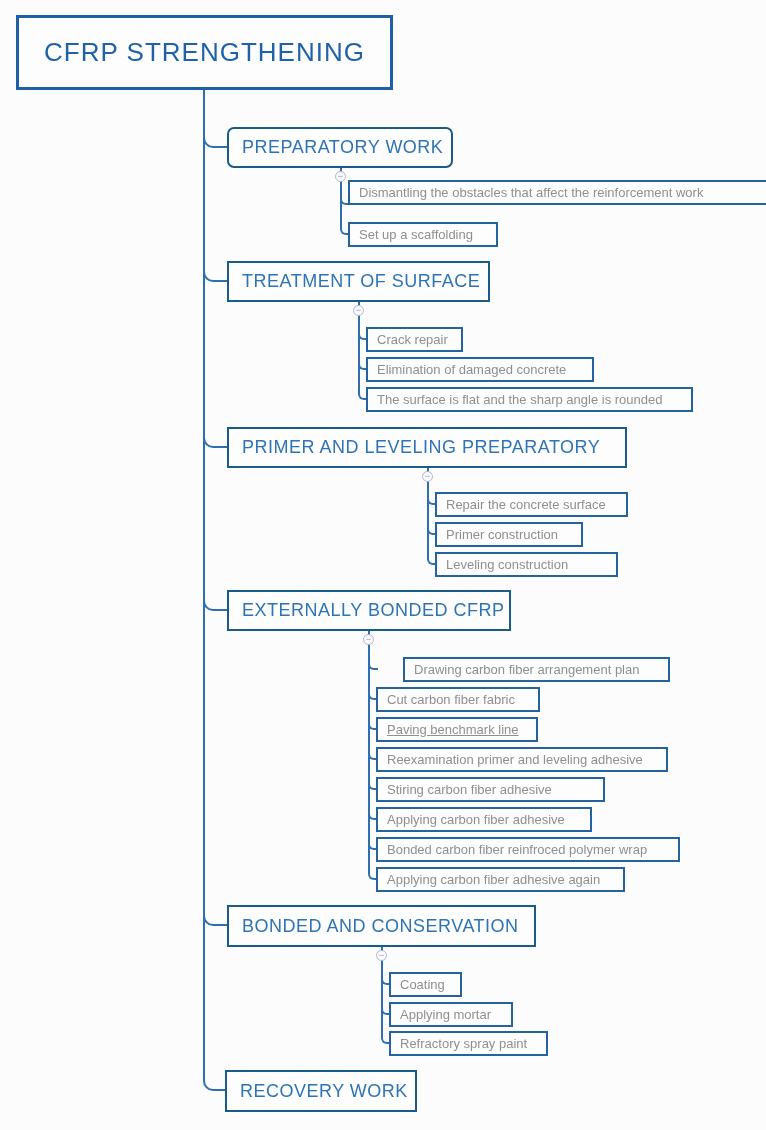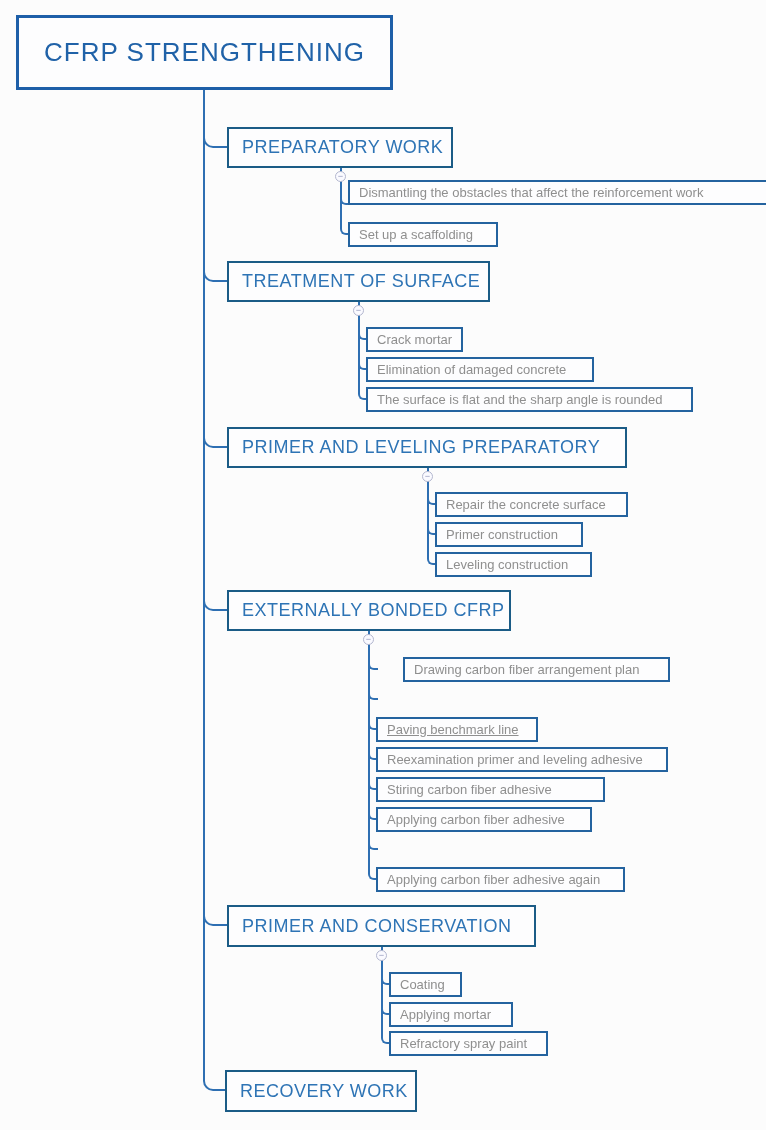--- a/index.html
+++ b/index.html
@@ -68,63 +68,65 @@
     text-align:center;
     z-index:3;
   }
 </style>
 </head>
 <body>
 
 <div id="canvas">
   <div id="root-node" class="node root" style="left: 16px; top: 15px; width: 377px; height: 75px;">CFRP STRENGTHENING</div>
 <div class="conn" style="left: 203px; top: 90px; width: 26px; height: 57.5px;"></div>
-    <div class="node topic" style="left: 227px; top: 127px; width: 226px; height: 41px; line-height: 37px;">PREPARATORY WORK</div>
+    <div class="node topic" style="left: 227px; top: 127px; width: 226px; height: 41px; line-height: 37px; border-radius: 7px;">PREPARATORY WORK</div>
     <div class="conn small" style="left: 340px; top: 168px; width: 10px; height: 36.5px;"></div>
     <div class="node sub" style="left: 348px; top: 180px; width: 471px; height: 25px; line-height: 21px;">Dismantling the obstacles that affect the reinforcement work</div>
     <div class="conn small" style="left: 340px; top: 168px; width: 10px; height: 66.5px;"></div>
     <div class="node sub" style="left: 348px; top: 222px; width: 150px; height: 25px; line-height: 21px;">Set up a scaffolding</div>
     <div class="collapse" style="left: 335px; top: 171px;">−</div>
     <div class="conn" style="left: 203px; top: 90px; width: 26px; height: 191.5px;"></div>
     <div class="node topic" style="left: 227px; top: 261px; width: 263px; height: 41px; line-height: 37px;">TREATMENT OF SURFACE</div>
     <div class="conn small" style="left: 358px; top: 302px; width: 10px; height: 37.5px;"></div>
-    <div class="node sub" style="left: 366px; top: 327px; width: 97px; height: 25px; line-height: 21px;">Crack mortar</div>
+    <div class="node sub" style="left: 366px; top: 327px; width: 97px; height: 25px; line-height: 21px;">Crack repair</div>
     <div class="conn small" style="left: 358px; top: 302px; width: 10px; height: 67.5px;"></div>
     <div class="node sub" style="left: 366px; top: 357px; width: 228px; height: 25px; line-height: 21px;">Elimination of damaged concrete</div>
     <div class="conn small" style="left: 358px; top: 302px; width: 10px; height: 97.5px;"></div>
     <div class="node sub" style="left: 366px; top: 387px; width: 327px; height: 25px; line-height: 21px;">The surface is flat and the sharp angle is rounded</div>
     <div class="collapse" style="left: 353px; top: 305px;">−</div>
     <div class="conn" style="left: 203px; top: 90px; width: 26px; height: 357.5px;"></div>
     <div class="node topic" style="left: 227px; top: 427px; width: 400px; height: 41px; line-height: 37px;">PRIMER AND LEVELING PREPARATORY</div>
     <div class="conn small" style="left: 427px; top: 468px; width: 10px; height: 36.5px;"></div>
     <div class="node sub" style="left: 435px; top: 492px; width: 193px; height: 25px; line-height: 21px;">Repair the concrete surface</div>
     <div class="conn small" style="left: 427px; top: 468px; width: 10px; height: 66.5px;"></div>
     <div class="node sub" style="left: 435px; top: 522px; width: 148px; height: 25px; line-height: 21px;">Primer construction</div>
     <div class="conn small" style="left: 427px; top: 468px; width: 10px; height: 96.5px;"></div>
-    <div class="node sub" style="left: 435px; top: 552px; width: 157px; height: 25px; line-height: 21px;">Leveling construction</div>
+    <div class="node sub" style="left: 435px; top: 552px; width: 183px; height: 25px; line-height: 21px;">Leveling construction</div>
     <div class="collapse" style="left: 422px; top: 471px;">−</div>
     <div class="conn" style="left: 203px; top: 90px; width: 26px; height: 520.5px;"></div>
     <div class="node topic" style="left: 227px; top: 590px; width: 284px; height: 41px; line-height: 37px;">EXTERNALLY BONDED CFRP</div>
     <div class="conn small" style="left: 368px; top: 631px; width: 10px; height: 38.5px;"></div>
     <div class="node sub" style="left: 376px; top: 657px; width: 267px; height: 25px; line-height: 21px; margin-left: 27px;">Drawing carbon fiber arrangement plan</div>
     <div class="conn small" style="left: 368px; top: 631px; width: 10px; height: 68.5px;"></div>
+    <div class="node sub" style="left: 376px; top: 687px; width: 164px; height: 25px; line-height: 21px;">Cut carbon fiber fabric</div>
     <div class="conn small" style="left: 368px; top: 631px; width: 10px; height: 98.5px;"></div>
     <div class="node sub" style="left: 376px; top: 717px; width: 162px; height: 25px; line-height: 21px; text-decoration: underline;">Paving benchmark line</div>
     <div class="conn small" style="left: 368px; top: 631px; width: 10px; height: 128.5px;"></div>
     <div class="node sub" style="left: 376px; top: 747px; width: 292px; height: 25px; line-height: 21px;">Reexamination primer and leveling adhesive</div>
     <div class="conn small" style="left: 368px; top: 631px; width: 10px; height: 158.5px;"></div>
     <div class="node sub" style="left: 376px; top: 777px; width: 229px; height: 25px; line-height: 21px;">Stiring carbon fiber adhesive</div>
     <div class="conn small" style="left: 368px; top: 631px; width: 10px; height: 188.5px;"></div>
     <div class="node sub" style="left: 376px; top: 807px; width: 216px; height: 25px; line-height: 21px;">Applying carbon fiber adhesive</div>
     <div class="conn small" style="left: 368px; top: 631px; width: 10px; height: 218.5px;"></div>
+    <div class="node sub" style="left: 376px; top: 837px; width: 304px; height: 25px; line-height: 21px;">Bonded carbon fiber reinfroced polymer wrap</div>
     <div class="conn small" style="left: 368px; top: 631px; width: 10px; height: 248.5px;"></div>
     <div class="node sub" style="left: 376px; top: 867px; width: 249px; height: 25px; line-height: 21px;">Applying carbon fiber adhesive again</div>
     <div class="collapse" style="left: 363px; top: 634px;">−</div>
     <div class="conn" style="left: 203px; top: 90px; width: 26px; height: 836px;"></div>
-    <div class="node topic" style="left: 227px; top: 905px; width: 309px; height: 42px; line-height: 38px;">PRIMER AND CONSERVATION</div>
+    <div class="node topic" style="left: 227px; top: 905px; width: 309px; height: 42px; line-height: 38px;">BONDED AND CONSERVATION</div>
     <div class="conn small" style="left: 381px; top: 947px; width: 10px; height: 37.5px;"></div>
     <div class="node sub" style="left: 389px; top: 972px; width: 73px; height: 25px; line-height: 21px;">Coating</div>
     <div class="conn small" style="left: 381px; top: 947px; width: 10px; height: 67.5px;"></div>
     <div class="node sub" style="left: 389px; top: 1002px; width: 124px; height: 25px; line-height: 21px;">Applying mortar</div>
     <div class="conn small" style="left: 381px; top: 947px; width: 10px; height: 96.5px;"></div>
     <div class="node sub" style="left: 389px; top: 1031px; width: 159px; height: 25px; line-height: 21px;">Refractory spray paint</div>
     <div class="collapse" style="left: 376px; top: 950px;">−</div>
     <div class="conn" style="left: 203px; top: 90px; width: 24px; height: 1001px;"></div>
     <div class="node topic" style="left: 225px; top: 1070px; width: 192px; height: 42px; line-height: 38px;">RECOVERY WORK</div>
   </div>

